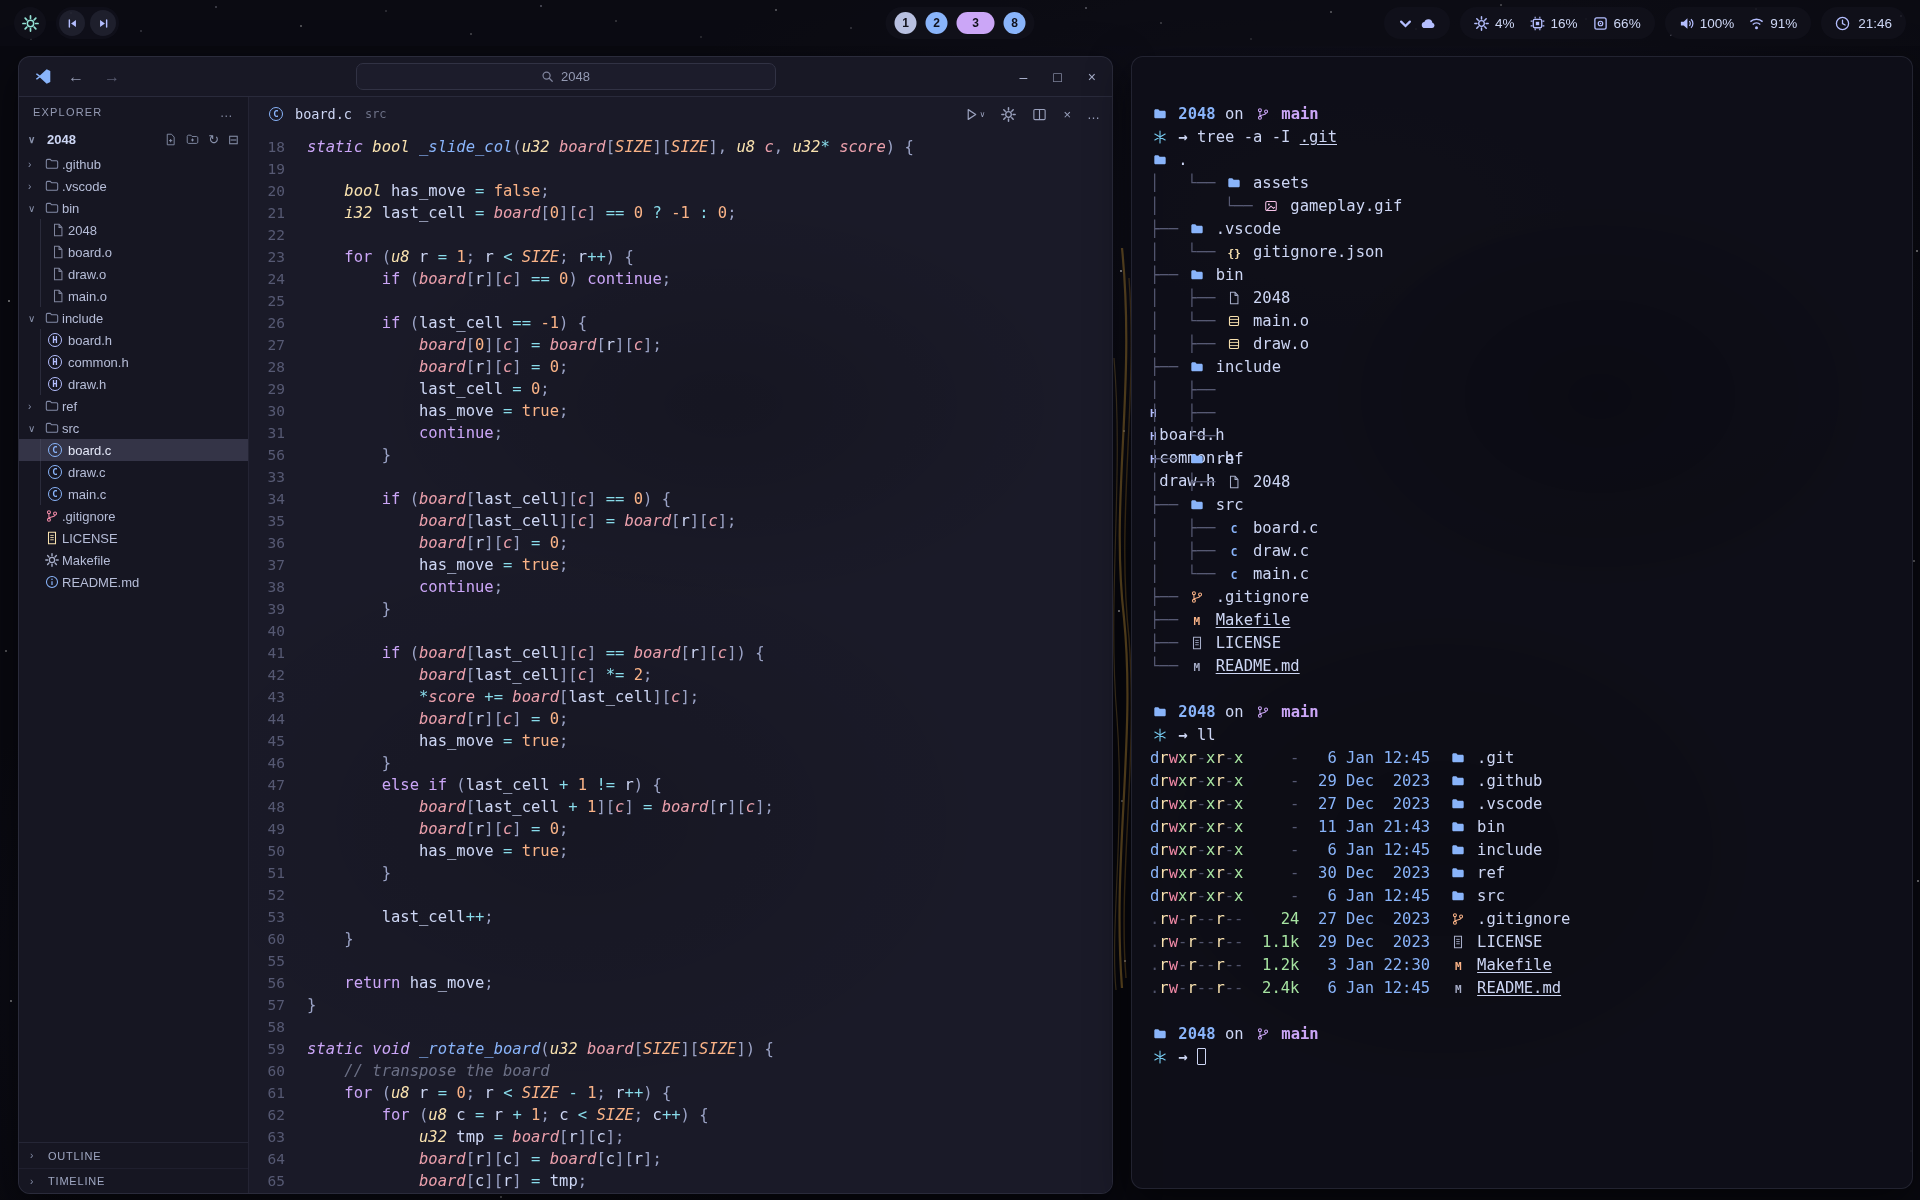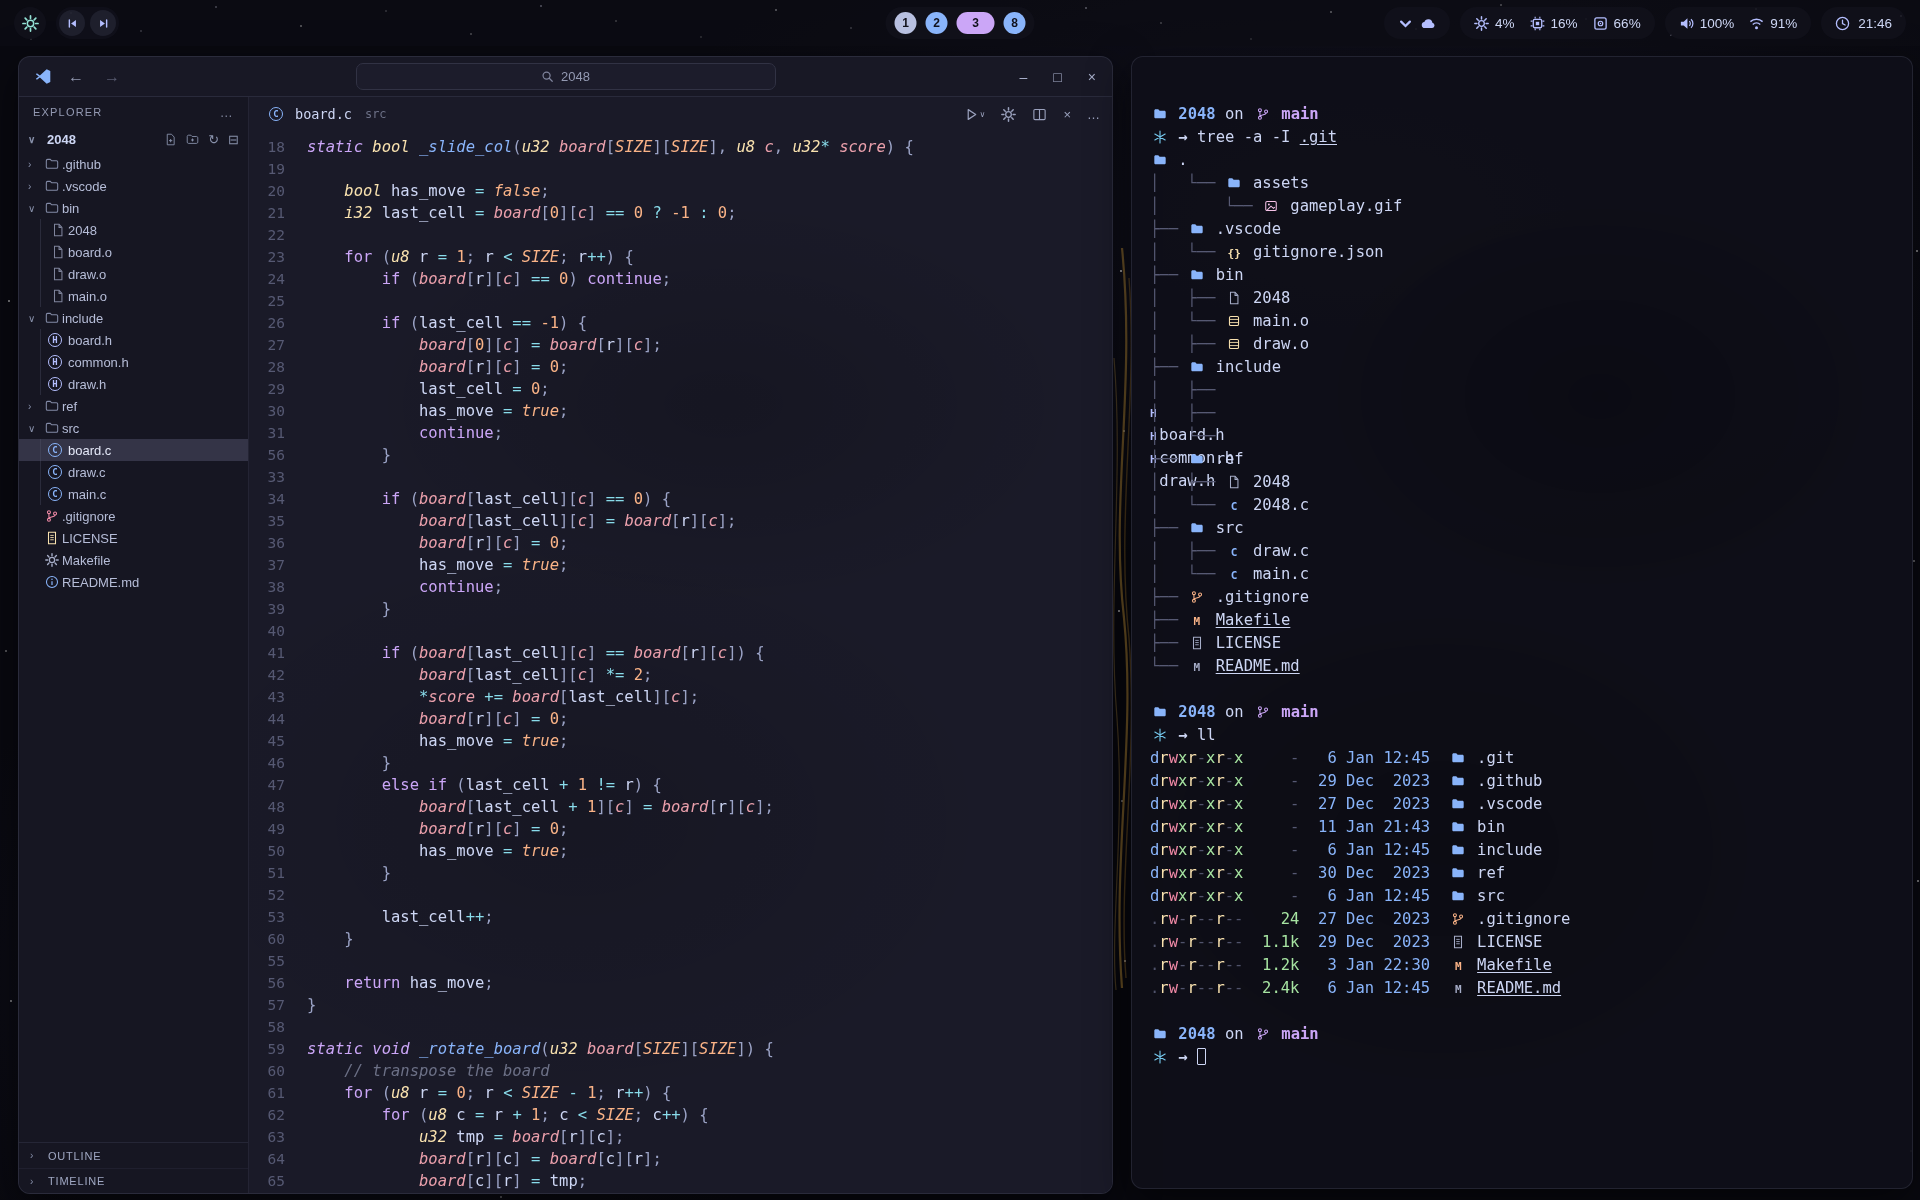--- a/index.html
+++ b/index.html
@@ -101,21 +101,21 @@
 .ln{flex:0 0 58px;text-align:right;padding-right:22px;color:#565973;font-size:14.5px}
 .ct{flex:1}
 .tk-st{color:#cba6f7;font-style:italic}
 .tk-k{color:#cba6f7}
 .tk-ty{color:#f9e2af;font-style:italic}
 .tk-mc{color:#fab387;font-style:italic}
 .tk-fn{color:#89b4fa;font-style:italic}
 .tk-pr{color:#eba0ac;font-style:italic}
 .tk-v{color:#cdd6f4}
 .tk-n{color:#fab387}
-.tk-b{color:#fab387;font-style:italic}
+.tk-b{color:#fab387;}
 .tk-o{color:#89dceb}
 .tk-p{color:#9ba3c6}
 .tk-t{color:#cdd6f4}
 .tk-c{color:#6c7086;font-style:italic}
 
 #term-win{left:1131px;top:56px;width:782px;height:1133px;padding:46px 18px 20px 18px;
  font-family:"DejaVu Sans Mono",monospace;font-size:15.5px;line-height:23px;color:#cdd6f4;overflow:hidden;
  background:
  radial-gradient(420px 300px at 60% 30%, rgba(0,0,0,.2), transparent 70%),
  radial-gradient(500px 380px at 40% 70%, rgba(0,0,0,.16), transparent 70%),
@@ -613,24 +613,24 @@
       <div class="trow"><span class="t-tr">│   ├── </span><span class="ic cl lt">H</span><span class="t-w"> </span><span class="t-fg">board.h</span></div>
       <div class="trow"><span class="t-tr">│   ├── </span><span class="ic cl lt">H</span><span class="t-w"> </span><span class="t-fg">common.h</span></div>
       <div class="trow"><span class="t-tr">│   └── </span><span class="ic cl lt">H</span><span class="t-w"> </span><span class="t-fg">draw.h</span></div>
       <div class="trow"><span class="t-tr">├── </span><span class="ic cb"><svg viewBox="0 0 16 16">
             <path d="M1.5 4.2C1.5 3.4 2.2 2.7 3 2.7h3l1.6 1.6h5.4c.8 0 1.5.7 1.5 1.5v5.5c0 .8-.7 1.5-1.5 1.5H3c-.8 0-1.5-.7-1.5-1.5z" fill="currentColor"></path>
           </svg></span><span class="t-w"> </span><span class="t-fg">ref</span></div>
       <div class="trow"><span class="t-tr">│   ├── </span><span class="ic cg2"><svg viewBox="0 0 16 16">
             <path d="M4 1.5h5.2L12.5 5v9.5H4z" fill="none" stroke="currentColor" stroke-width="1.2"></path>
             <path d="M9.2 1.7V5h3.1" fill="none" stroke="currentColor" stroke-width="1.2"></path>
           </svg></span><span class="t-w"> </span><span class="t-fg">2048</span></div>
-      <div class="trow"><span class="t-tr">│   └── </span><span class="ic cb lt">C</span><span class="t-w"> </span><span class="t-fg">2048.c</span></div>
       <div class="trow"><span class="t-tr">├── </span><span class="ic cb"><svg viewBox="0 0 16 16">
             <path d="M1.5 4.2C1.5 3.4 2.2 2.7 3 2.7h3l1.6 1.6h5.4c.8 0 1.5.7 1.5 1.5v5.5c0 .8-.7 1.5-1.5 1.5H3c-.8 0-1.5-.7-1.5-1.5z" fill="currentColor"></path>
           </svg></span><span class="t-w"> </span><span class="t-fg">src</span></div>
+      <div class="trow"><span class="t-tr">│   ├── </span><span class="ic cb lt">C</span><span class="t-w"> </span><span class="t-fg">board.c</span></div>
       <div class="trow"><span class="t-tr">│   ├── </span><span class="ic cb lt">C</span><span class="t-w"> </span><span class="t-fg">draw.c</span></div>
       <div class="trow"><span class="t-tr">│   └── </span><span class="ic cb lt">C</span><span class="t-w"> </span><span class="t-fg">main.c</span></div>
       <div class="trow"><span class="t-tr">├── </span><span class="ic co"><svg viewBox="0 0 16 16">
             <circle cx="4.5" cy="3.6" r="1.7" fill="none" stroke="currentColor" stroke-width="1.2"></circle>
             <circle cx="4.5" cy="12.4" r="1.7" fill="none" stroke="currentColor" stroke-width="1.2"></circle>
             <circle cx="11.5" cy="5.2" r="1.7" fill="none" stroke="currentColor" stroke-width="1.2"></circle>
             <path d="M4.5 5.3v5.4M11.5 6.9c0 2.6-7 2-7 3.8" fill="none" stroke="currentColor" stroke-width="1.2"></path>
           </svg></span><span class="t-w"> </span><span class="t-fg">.gitignore</span></div>
       <div class="trow"><span class="t-tr">├── </span><span class="ic co lt">M</span><span class="t-w"> </span><span class="t-fg t-u">Makefile</span></div>
       <div class="trow"><span class="t-tr">├── </span><span class="ic cg2"><svg viewBox="0 0 16 16">

